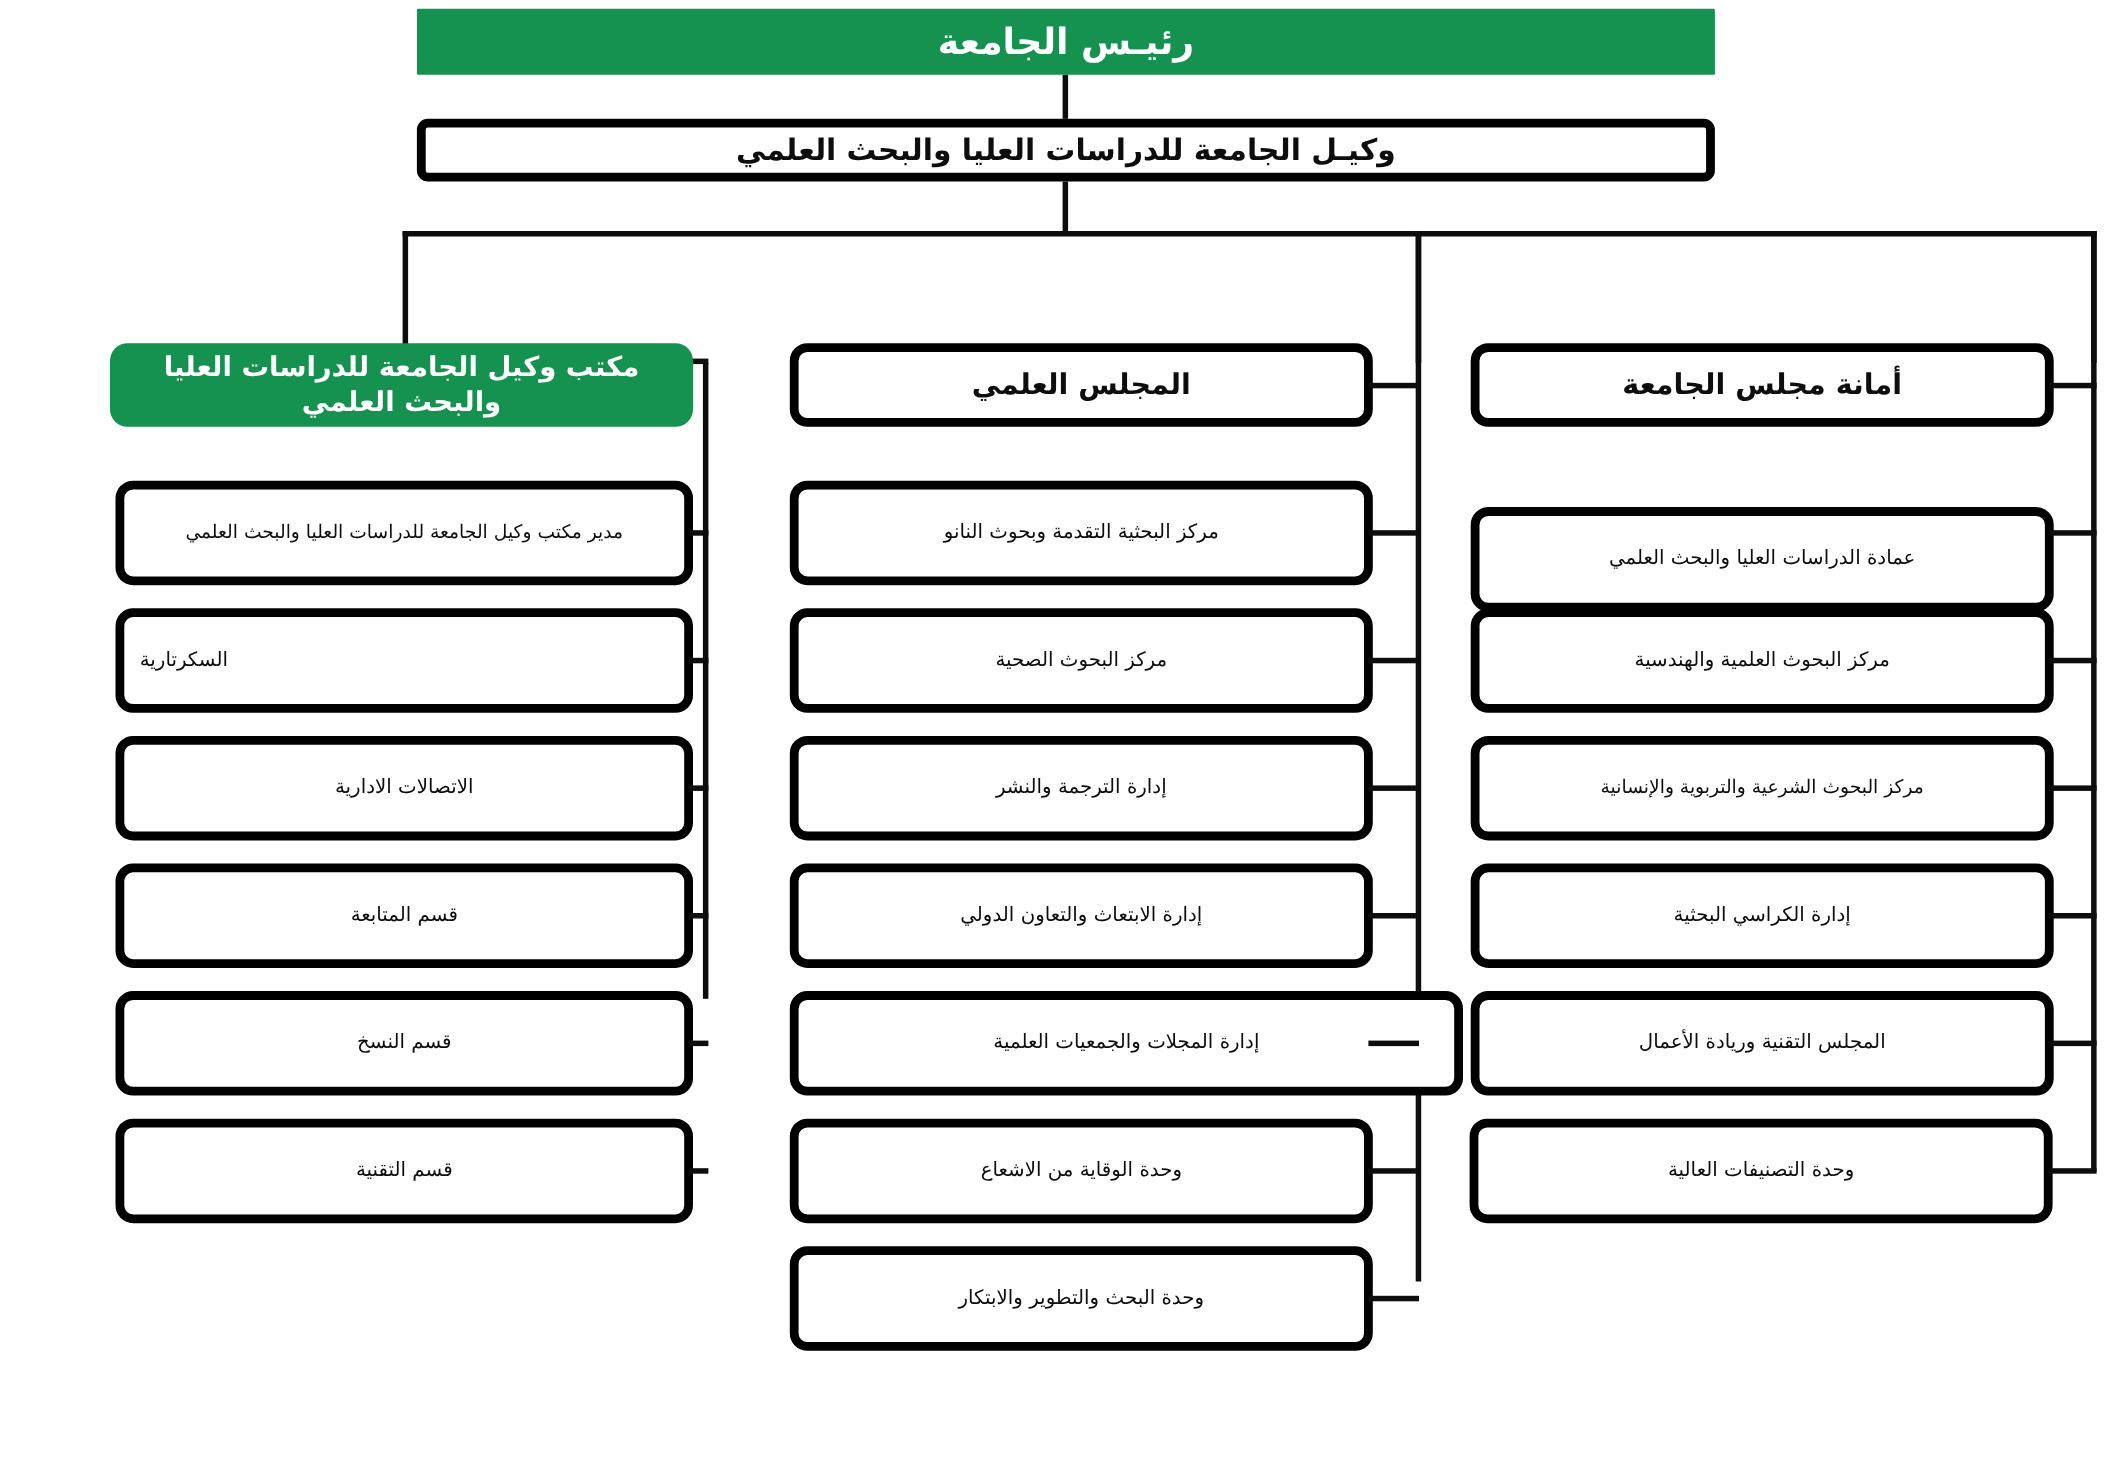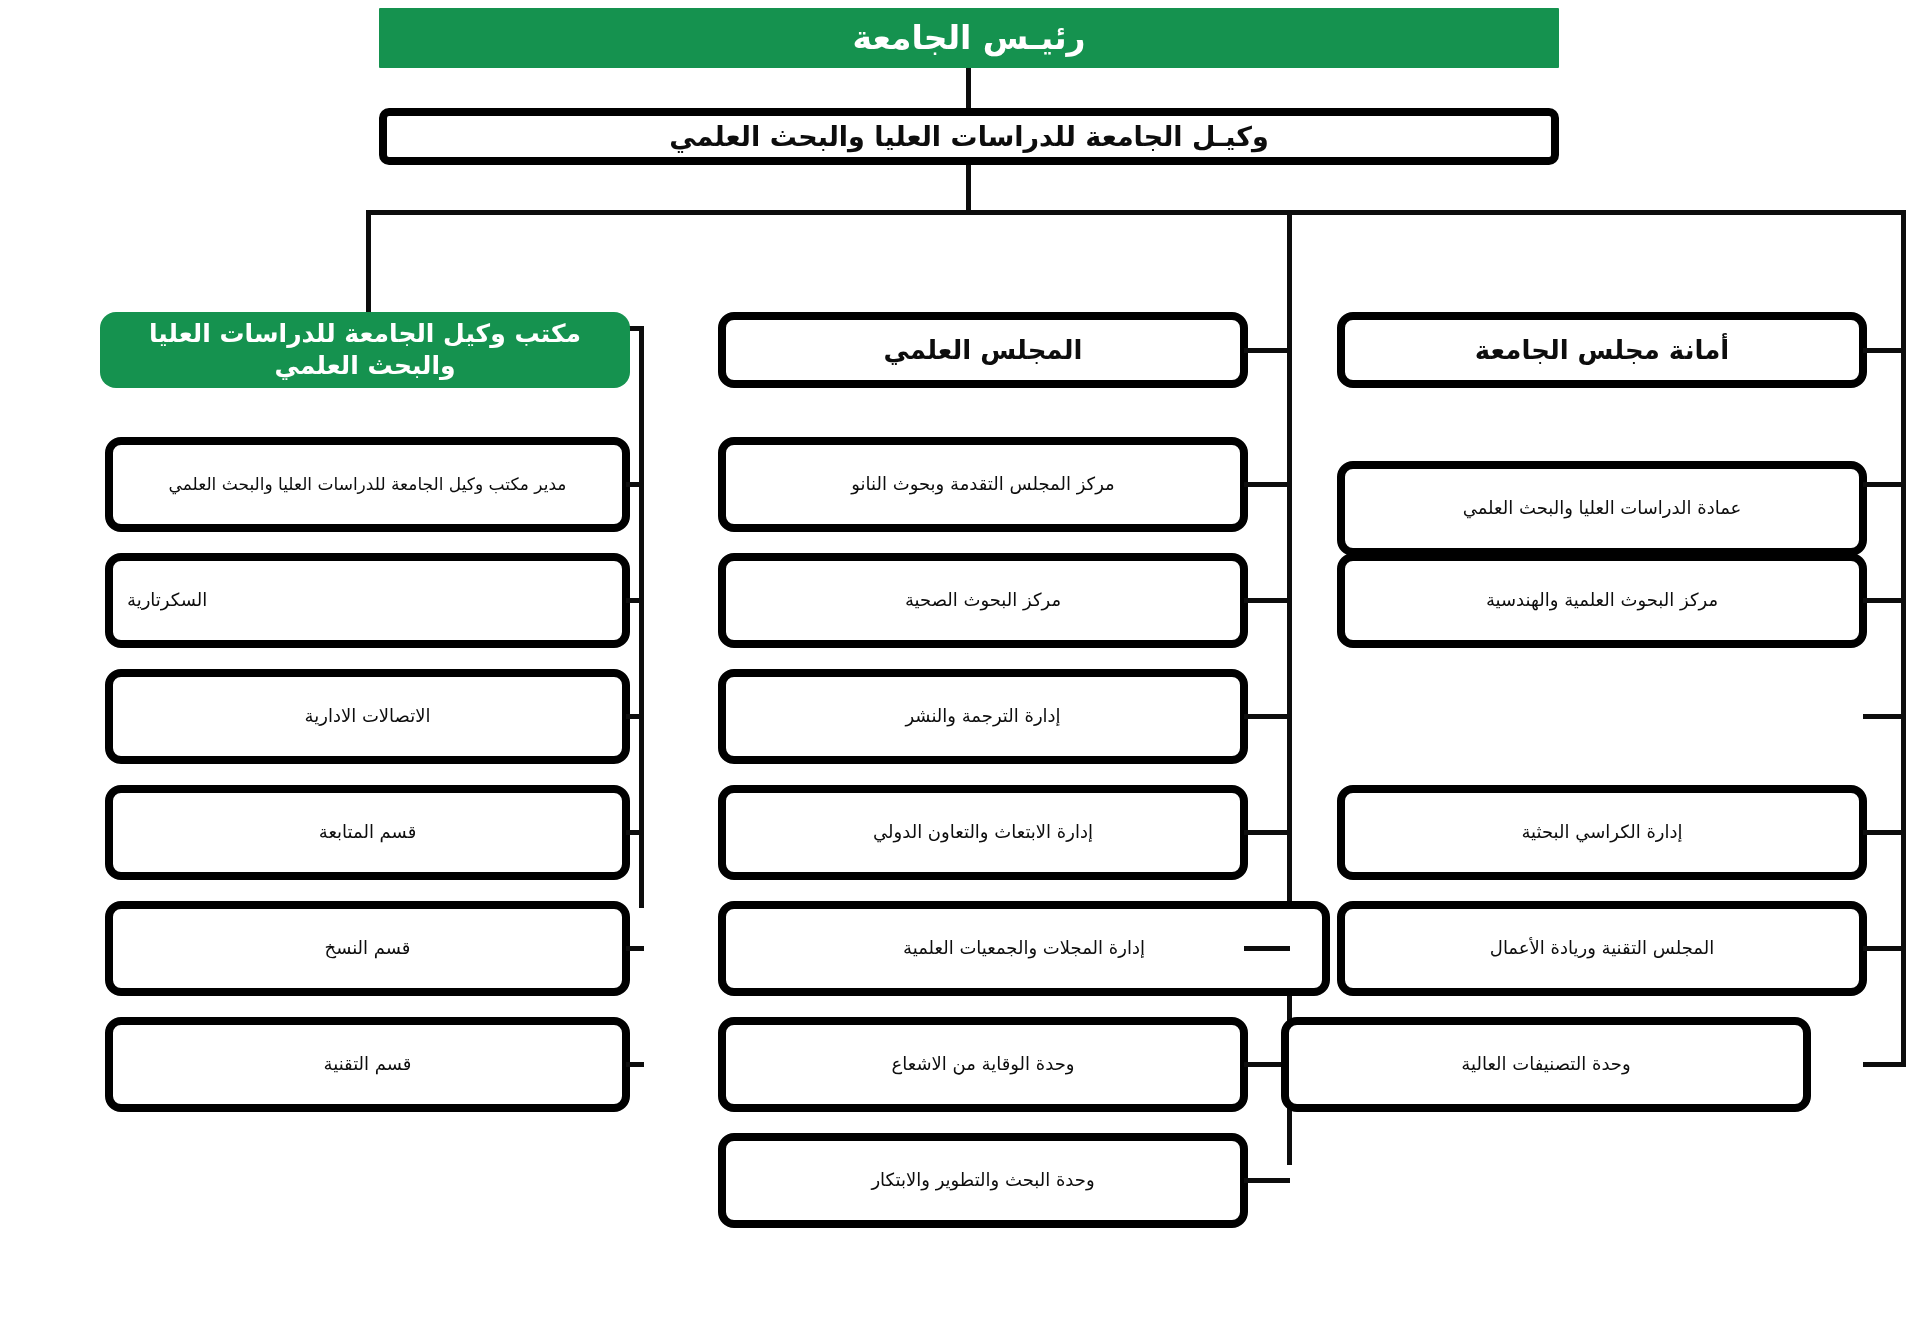--- a/index.html
+++ b/index.html
@@ -143,21 +143,21 @@
 
   <div class="conn v" style="left: 1287px; top: 210px; height: 120px; background: rgb(13, 13, 13);"></div>
   <div class="conn v" style="left: 1287px; top: 210px; height: 955px; background: rgb(13, 13, 13);"></div>
 
   <div class="node white col-head" style="left:718px; top:312px; width:530px; height:76px;">
     <span>المجلس العلمي</span>
   </div>
   <div class="conn h" style="left: 1244px; top: 348px; width: 46px; background: rgb(13, 13, 13);"></div>
 
   <div class="node white leaf" style="left:718px; top:437px; width:530px; height:95px;">
-    <span>مركز المجلس التقدمة وبحوث النانو</span>
+    <span>مركز البحثية التقدمة وبحوث النانو</span>
   </div>
   <div class="conn h" style="left: 1244px; top: 482px; width: 46px; background: rgb(13, 13, 13);"></div>
 
   <div class="node white leaf" style="left:718px; top:553px; width:530px; height:95px;">
     <span>مركز البحوث الصحية</span>
   </div>
   <div class="conn h" style="left: 1244px; top: 598px; width: 46px; background: rgb(13, 13, 13);"></div>
 
   <div class="node white leaf" style="left:718px; top:669px; width:530px; height:95px;">
     <span>إدارة الترجمة والنشر</span>
@@ -195,30 +195,33 @@
   <div class="node white leaf" style="left:1337px; top:437px; width:530px; height:95px;margin-top:24px;">
     <span>عمادة الدراسات العليا والبحث العلمي</span>
   </div>
   <div class="conn h" style="left: 1863px; top: 482px; width: 43px; background: rgb(13, 13, 13);"></div>
 
   <div class="node white leaf" style="left:1337px; top:553px; width:530px; height:95px;">
     <span>مركز البحوث العلمية والهندسية</span>
   </div>
   <div class="conn h" style="left: 1863px; top: 598px; width: 43px; background: rgb(13, 13, 13);"></div>
 
+  <div class="node white leaf small" style="left:1337px; top:669px; width:530px; height:95px;">
+    <span>مركز البحوث الشرعية والتربوية والإنسانية</span>
+  </div>
   <div class="conn h" style="left: 1863px; top: 714px; width: 43px; background: rgb(13, 13, 13);"></div>
 
   <div class="node white leaf" style="left:1337px; top:785px; width:530px; height:95px;">
     <span>إدارة الكراسي البحثية</span>
   </div>
   <div class="conn h" style="left: 1863px; top: 830px; width: 43px; background: rgb(13, 13, 13);"></div>
 
   <div class="node white leaf" style="left:1337px; top:901px; width:530px; height:95px;">
     <span>المجلس التقنية وريادة الأعمال</span>
   </div>
   <div class="conn h" style="left: 1863px; top: 946px; width: 43px; background: rgb(13, 13, 13);"></div>
 
-  <div class="node white leaf" style="left:1281px; top:1017px; width:530px; height:95px;">
+  <div class="node white leaf" style="left:1336px; top:1017px; width:530px; height:95px;">
     <span>وحدة التصنيفات العالية</span>
   </div>
   <div class="conn h" style="left: 1863px; top: 1062px; width: 43px; background: rgb(13, 13, 13);"></div>
 
 </div>
 
 </body></html>

